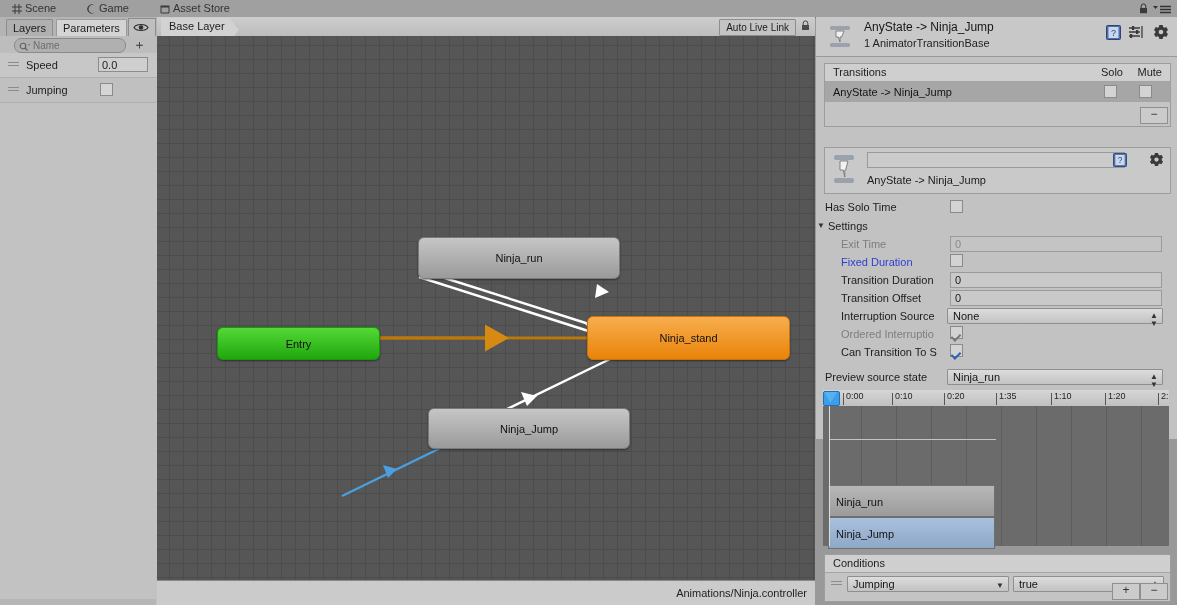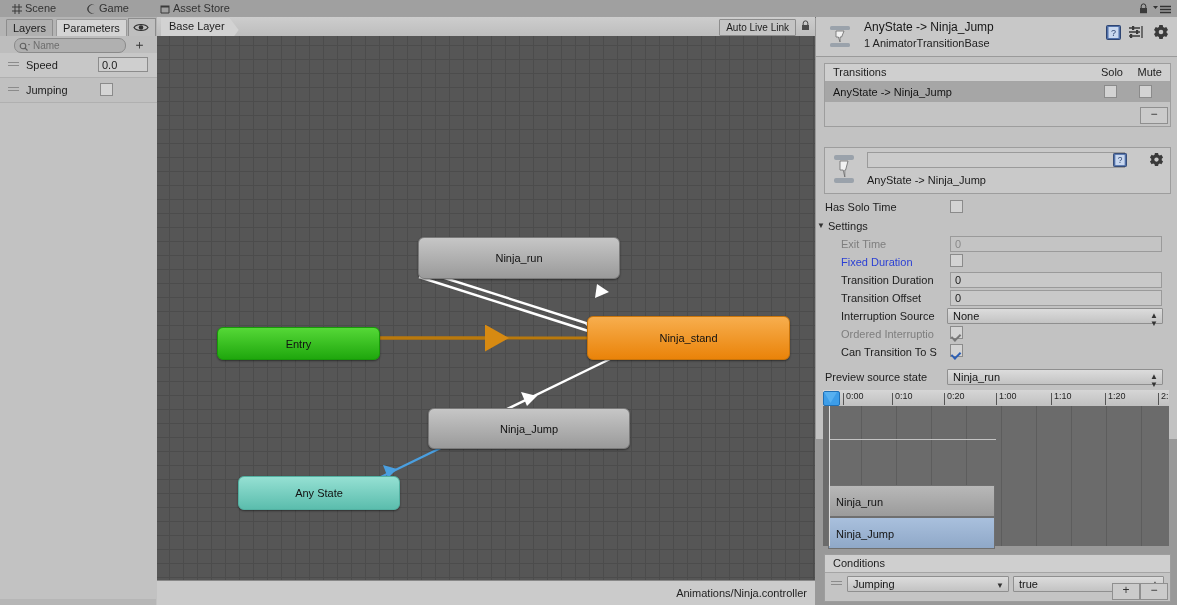--- a/index.html
+++ b/index.html
@@ -295,23 +295,20 @@
       </div>
       <div class="node orange" style="left:430px;top:280px;width:201px;height:42px;">
         <span>Ninja_stand</span>
       </div>
       <div class="node green" style="left:60px;top:291px;width:161px;height:31px;">
         <span>Entry</span>
       </div>
       <div class="node grey" style="left:271px;top:372px;width:200px;height:39px;">
         <span>Ninja_Jump</span>
       </div>
-      <div class="node teal" style="left:81px;top:440px;width:160px;height:32px;">
-        <span>Any State</span>
-      </div>
     </div>
 
     <div id="statusbar">
       <div id="statustext">Animations/Ninja.controller</div>
     </div>
   </div>
 
   <div id="inspector">
 
     <div id="insphdr">
@@ -434,21 +431,21 @@
 
     <div id="tlbox" style="left:7px;top:373px;width:346px;height:156px;">
       <div id="ruler">
         <div class="tick" style="left:20px;"></div>
           <div class="ticklbl" style="left:23px;">0:00</div>
         <div class="tick" style="left:69px;"></div>
           <div class="ticklbl" style="left:72px;">0:10</div>
         <div class="tick" style="left:121px;"></div>
           <div class="ticklbl" style="left:124px;">0:20</div>
         <div class="tick" style="left:173px;"></div>
-          <div class="ticklbl" style="left:176px;">1:00</div>
+          <div class="ticklbl" style="left:176px;">1:35</div>
         <div class="tick" style="left:228px;"></div>
           <div class="ticklbl" style="left:231px;">1:10</div>
         <div class="tick" style="left:282px;"></div>
           <div class="ticklbl" style="left:285px;">1:20</div>
         <div class="tick" style="left:335px;"></div>
           <div class="ticklbl" style="left:338px;">2:</div>
       </div>
       <div id="tlbody">
         <div class="tlvline" style="left:38px;"></div>
           <div class="tlvline" style="left:73px;"></div>

